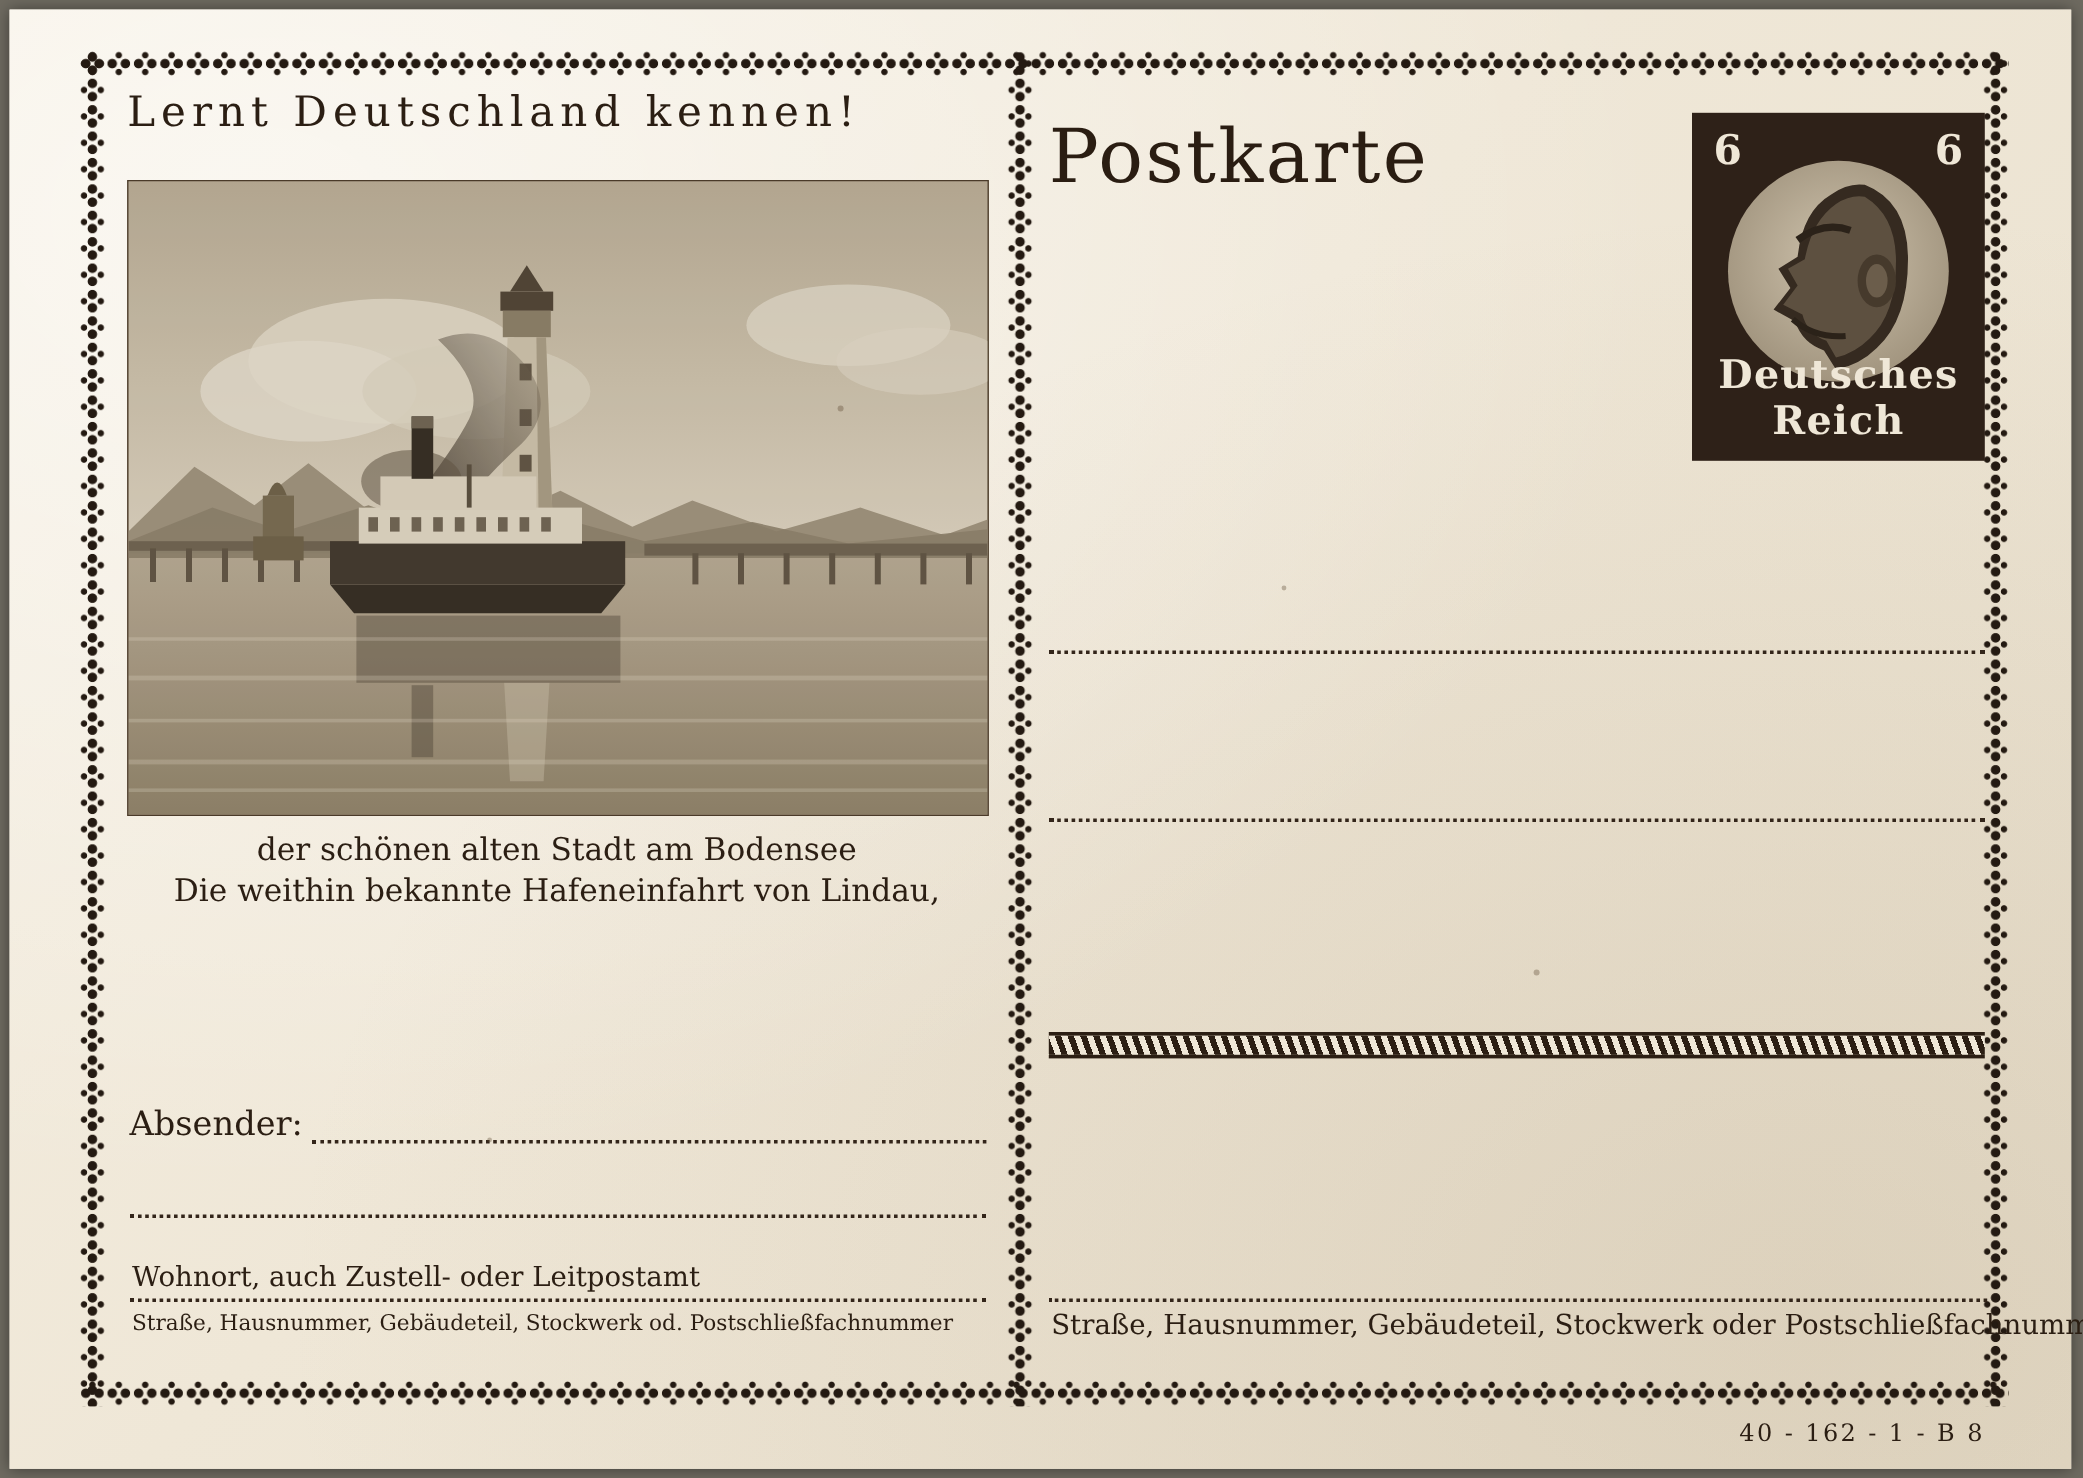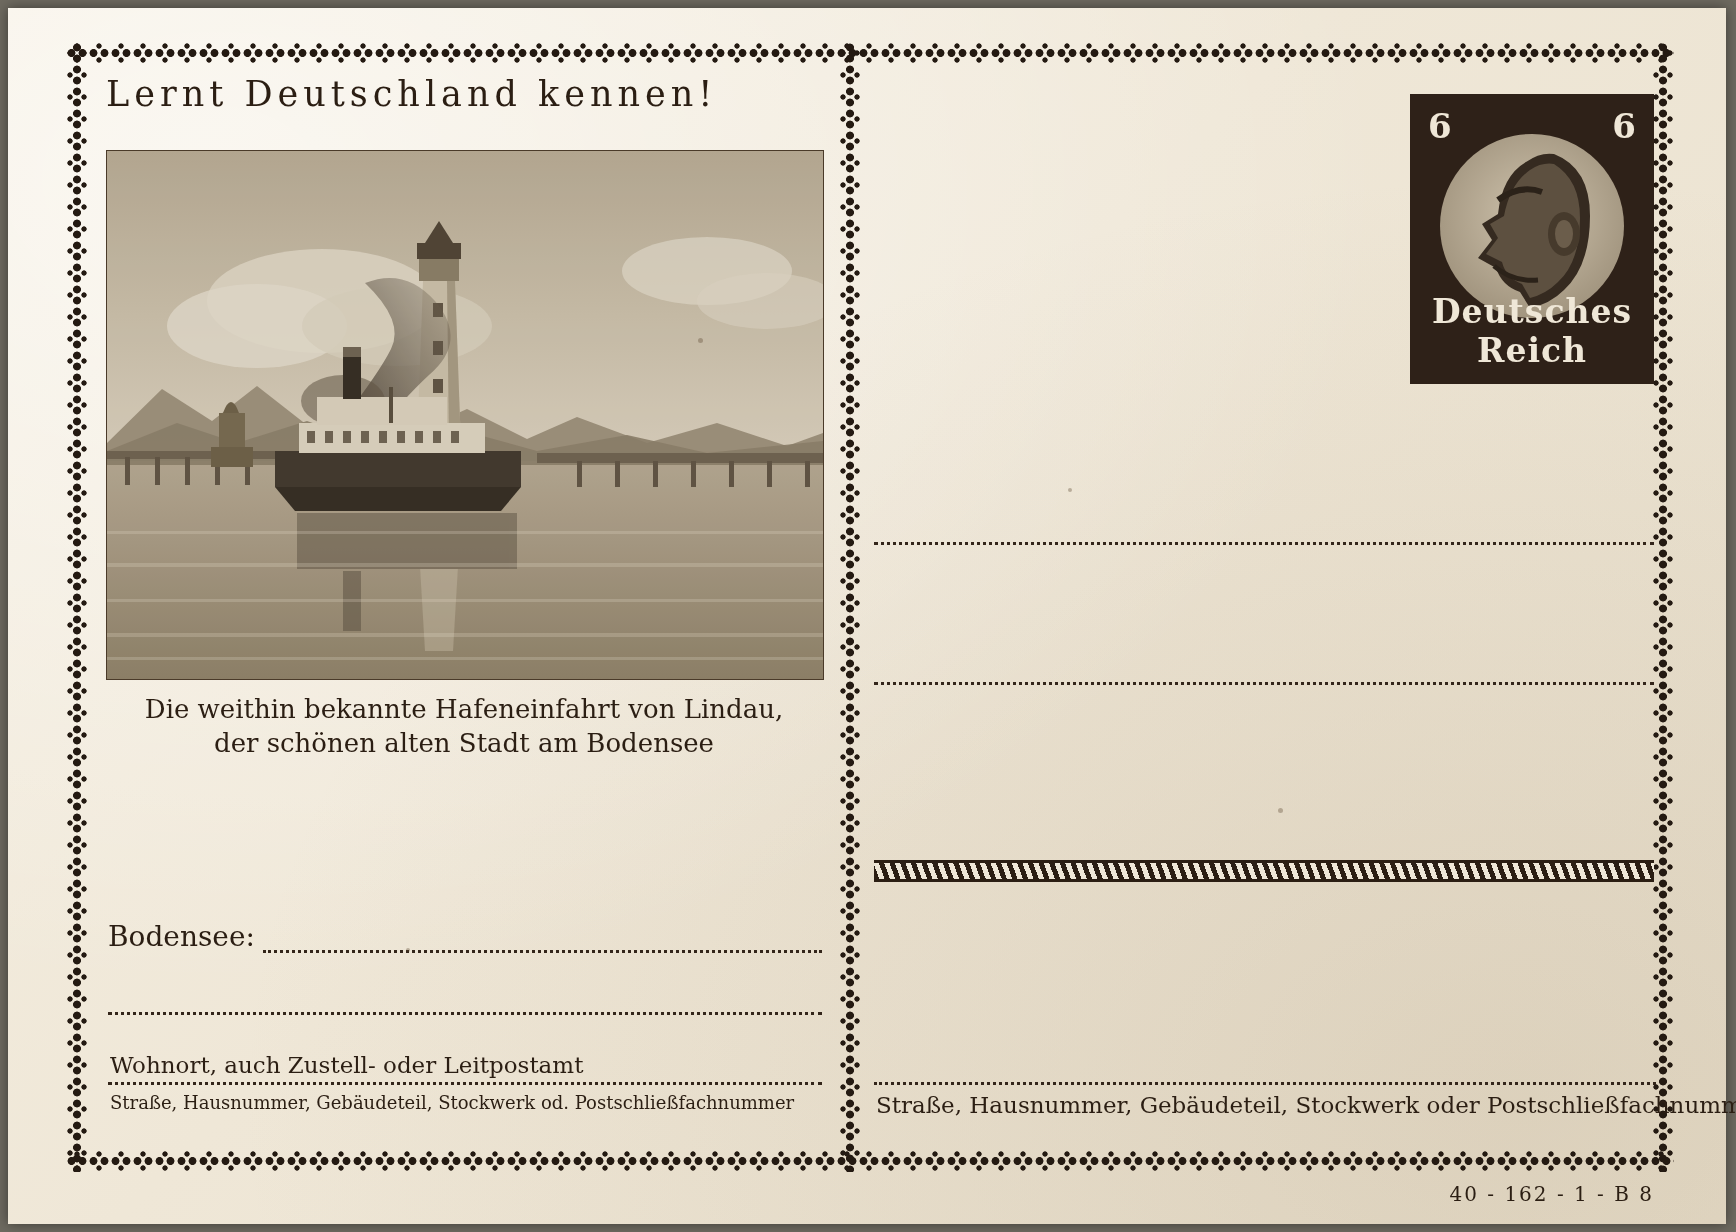--- a/index.html
+++ b/index.html
@@ -420,38 +420,39 @@
           <rect x="0" y="412" width="716" height="4"></rect>
           <rect x="0" y="448" width="716" height="3"></rect>
           <rect x="0" y="482" width="716" height="4"></rect>
           <rect x="0" y="506" width="716" height="3"></rect>
         </g>
         <rect x="0" y="0" width="716" height="528" fill="#7a6a52" opacity="0.10"></rect>
       </svg>
     </div>
 
     <div class="caption fraktur">
+      <div>der schönen alten Stadt am Bodensee</div>
       <div>Die weithin bekannte Hafeneinfahrt von Lindau,</div>
-      <div>der schönen alten Stadt am Bodensee</div>
     </div>
 
     <div class="absender-row">
-      <div class="absender-label fraktur">Bodensee:</div>
+      <div class="absender-label fraktur">Absender:</div>
       <div class="dotline"></div>
     </div>
 
     <div class="line-2"></div>
     <div class="sub-2 fraktur">Wohnort, auch Zustell- oder Leitpostamt</div>
 
     <div class="line-3"></div>
     <div class="sub-3 fraktur">Straße, Hausnummer, Gebäudeteil, Stockwerk od. Postschließfachnummer</div>
   </div>
 
   <div class="right-panel">
 
+    <div class="postkarte fraktur">Postkarte</div>
 
     <div class="stamp">
       <div class="val l">6</div>
       <div class="val r">6</div>
       <svg class="portrait" viewBox="0 0 192 196">
         <defs>
           <radialGradient id="pbg" cx="50%" cy="45%" r="62%">
             <stop offset="0%" stop-color="#cfc3ad"></stop>
             <stop offset="100%" stop-color="#9c8f79"></stop>
           </radialGradient>

